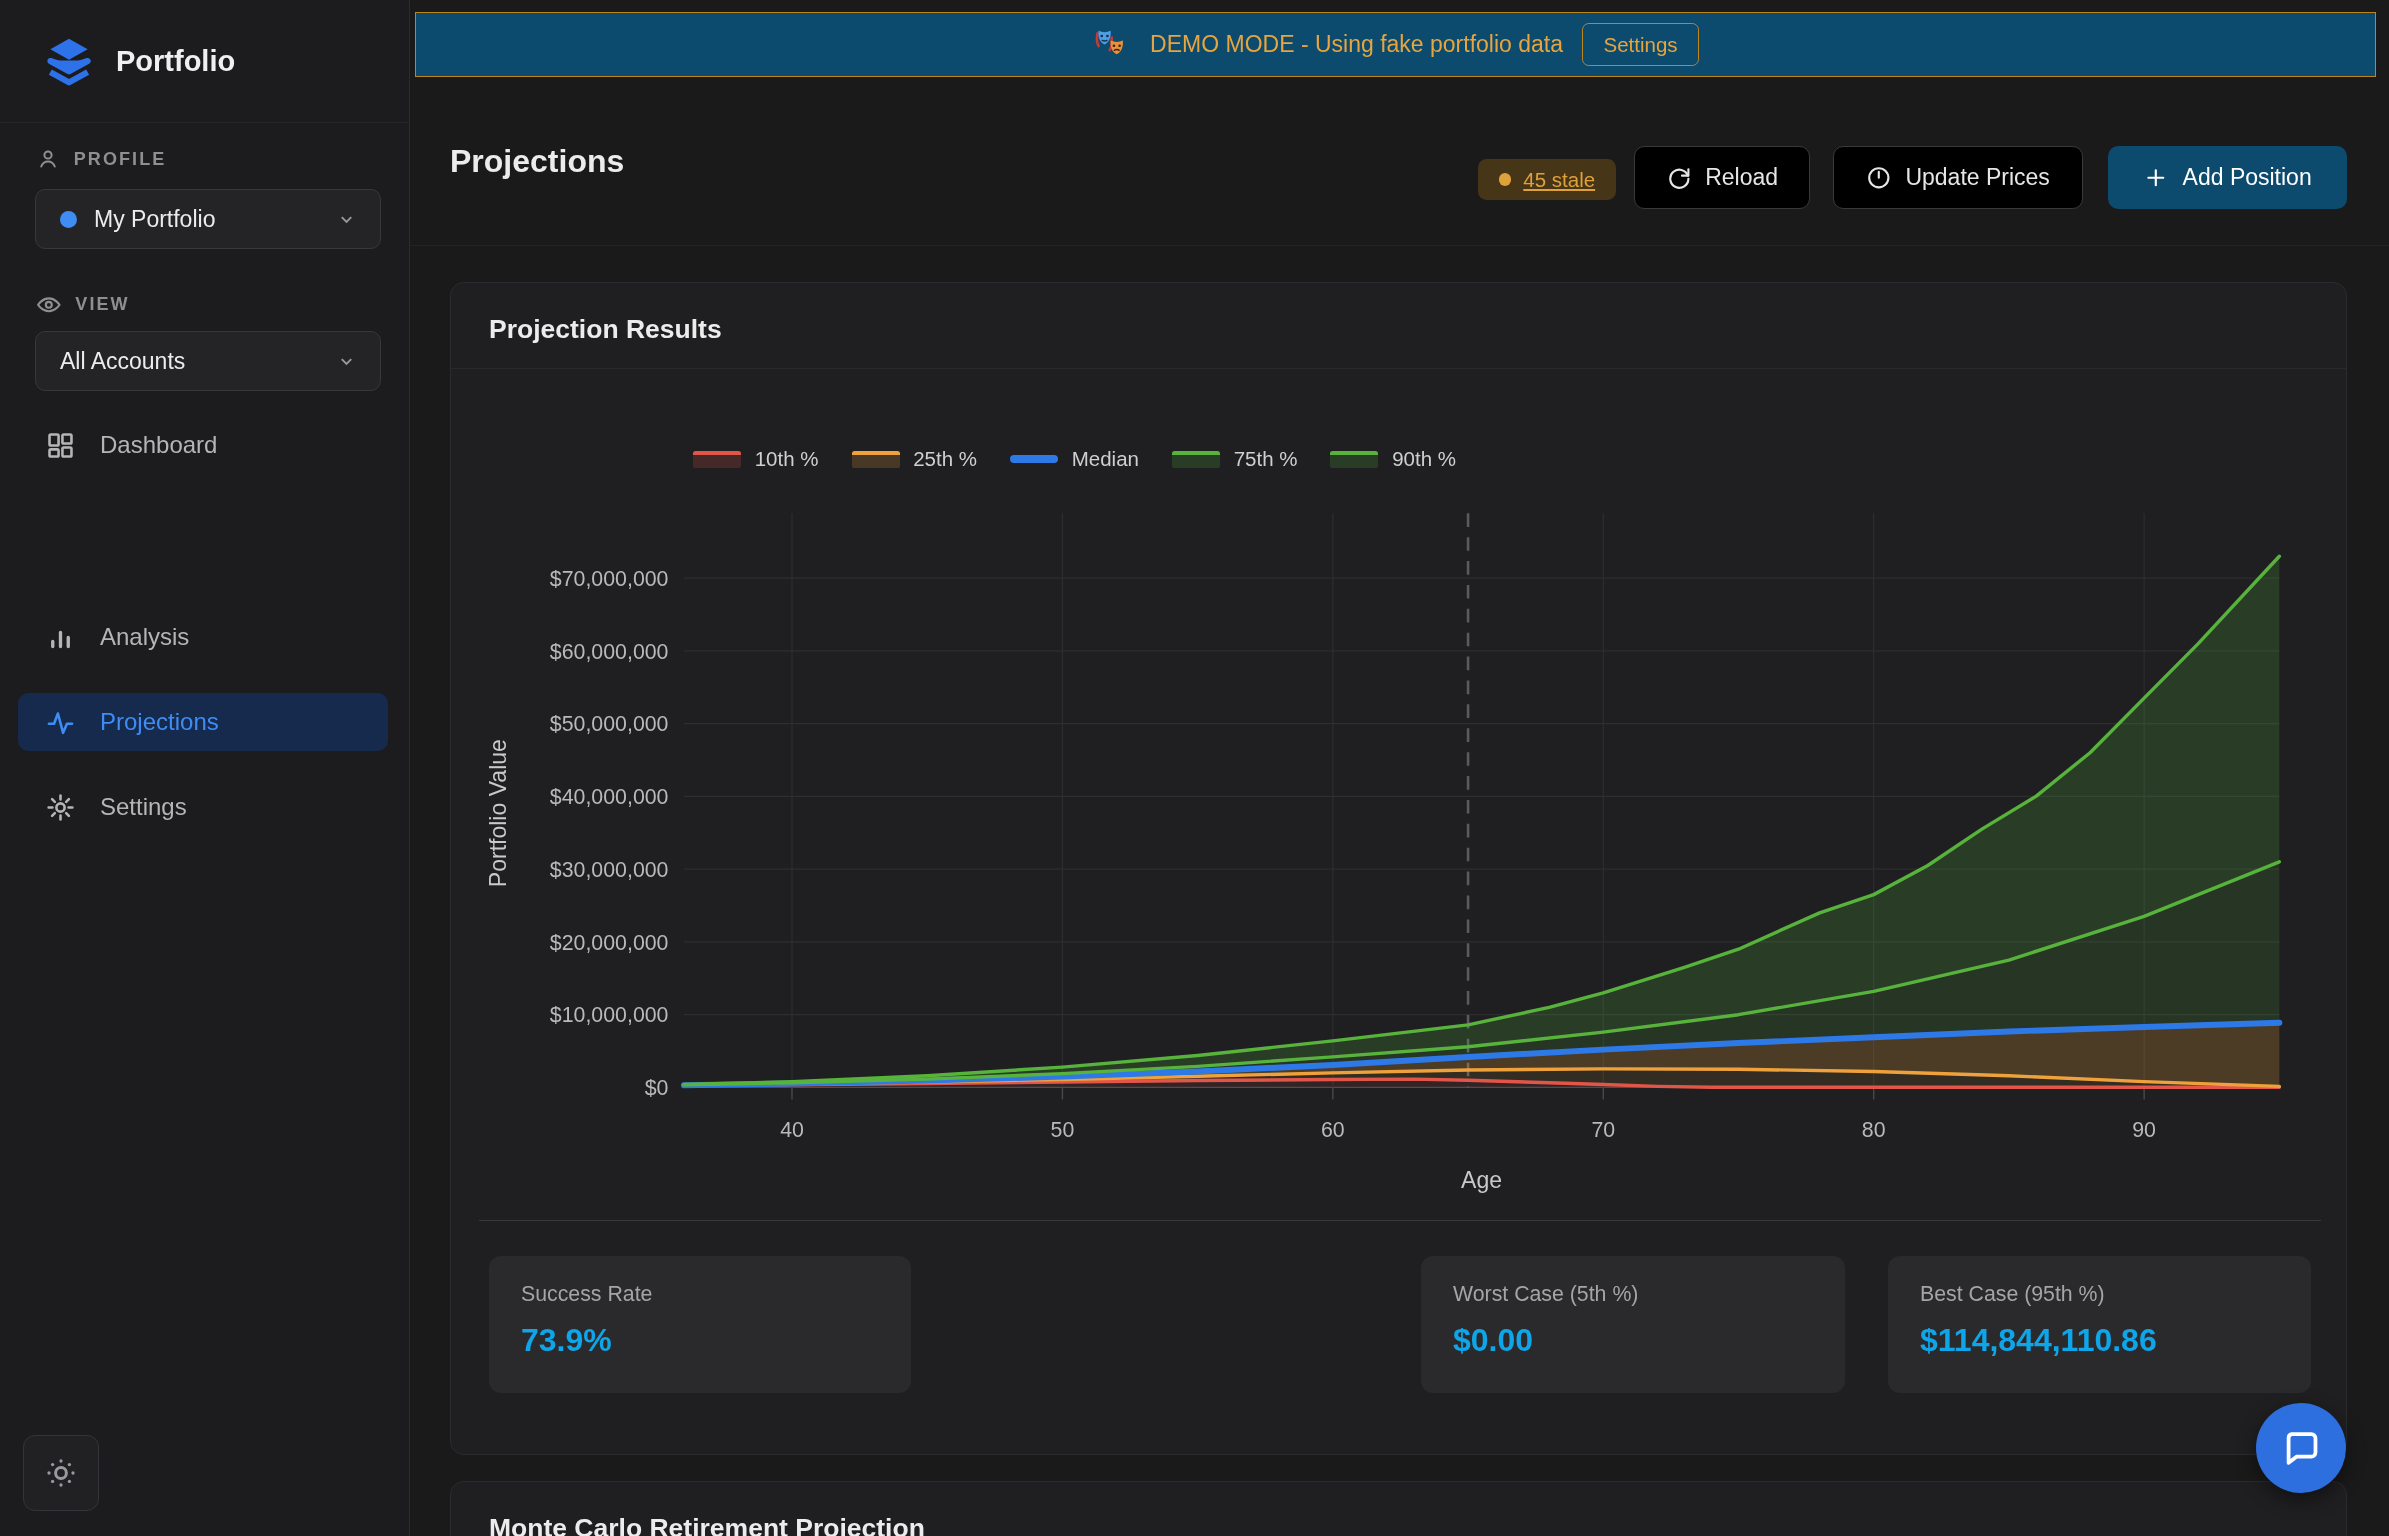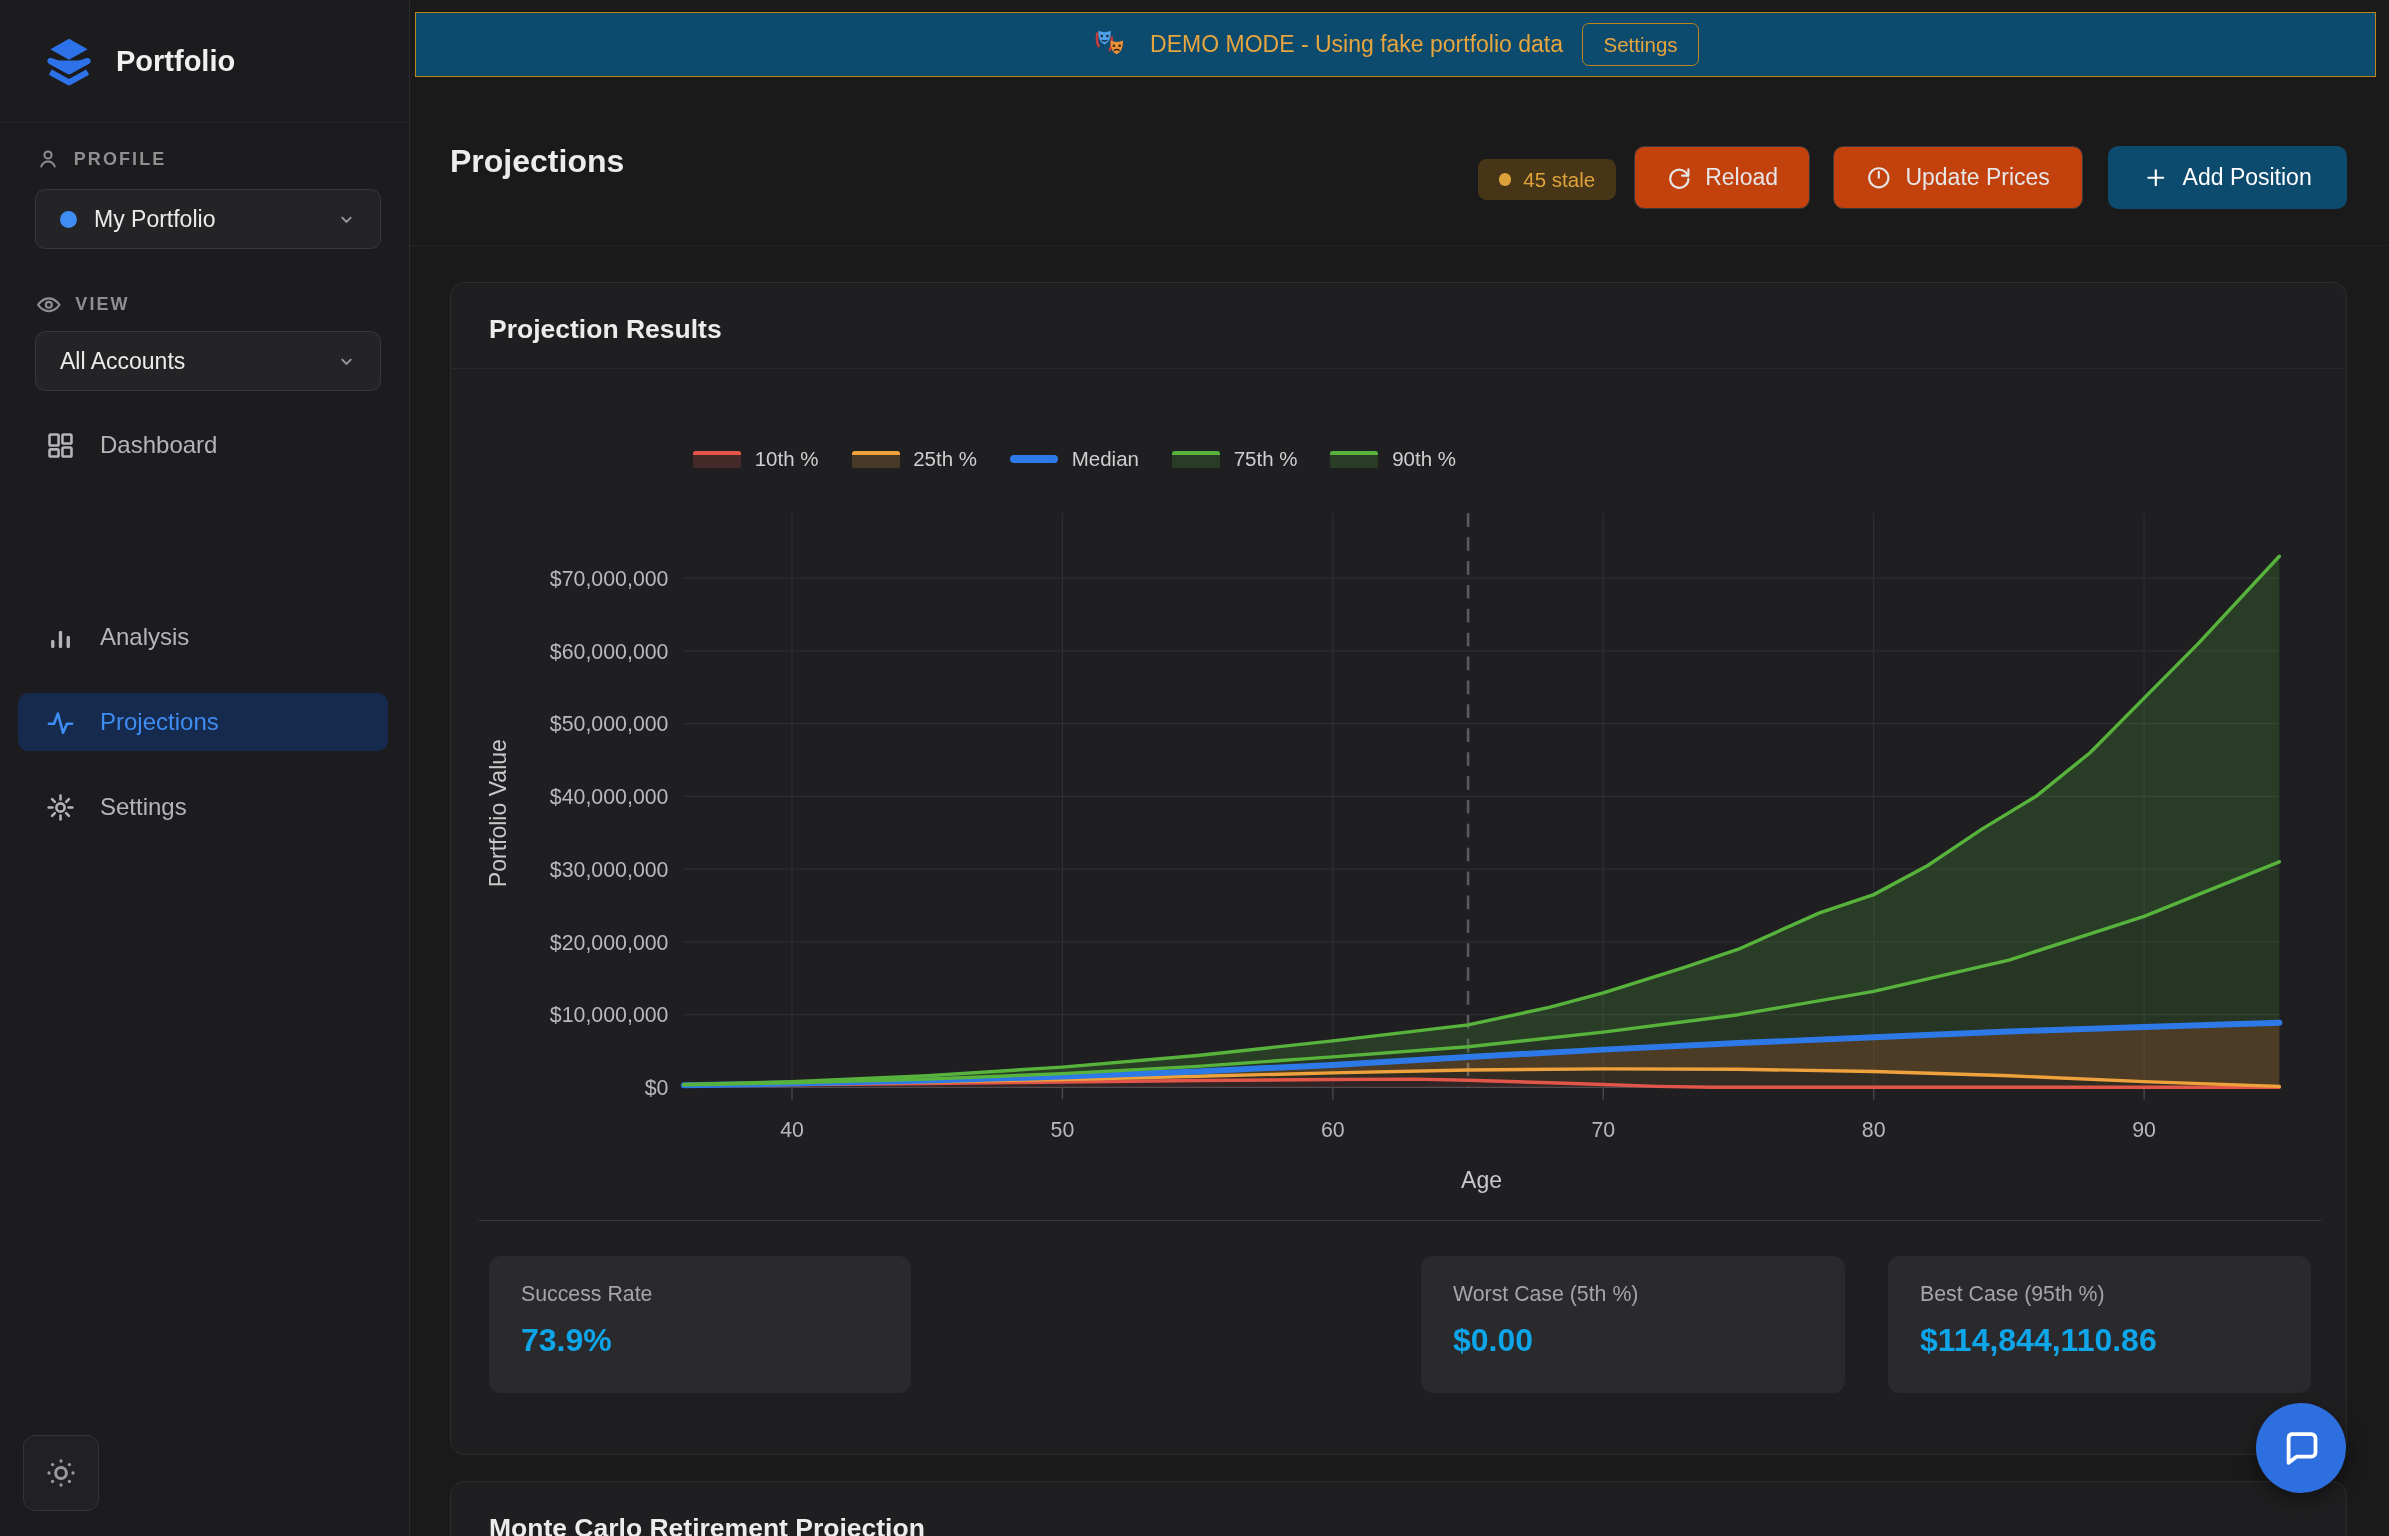--- a/index.html
+++ b/index.html
@@ -40,24 +40,24 @@
   #banner-settings { border:1.7px solid #bd851c; border-radius:6.8px; color:#e6a53e;
     font-size:20.5px; padding:8.5px 20.5px; background:transparent; cursor:pointer;
     font-family:inherit; }
 
   #page-title { position:absolute; left:40px; top:143px; font-size:32px;
     font-weight:bold; color:#ececec; }
   #header-divider { position:absolute; left:0; top:245px; width:1980px; height:0.9px; background:#242427; }
 
   #stale-badge { position:absolute; left:1068px; top:159px; height:41px;
     background:#463517; border-radius:8.5px; display:flex; align-items:center;
-    gap:12px; padding:0 20.5px; color:#dfa23b; font-size:20.5px; }
+    gap:12px; padding:0 20.5px; color:#dfa23b; font-size:20.5px;text-decoration:underline; }
   #stale-badge .stale-dot { width:12.8px; height:12.8px; border-radius:50%; background:#dfa23b; }
   .hdr-btn { position:absolute; top:146px; height:63px; border-radius:10.2px;
-    background:#c2410c; border:0.9px solid #3a3a3e; color:#e6e6e8; font-size:23px;
+    background:#000000; border:0.9px solid #3a3a3e; color:#e6e6e8; font-size:23px;
     display:flex; align-items:center; justify-content:center; gap:13.7px;
     cursor:pointer; font-family:inherit; }
   .hdr-btn svg { width:25.6px; height:25.6px; stroke:#e6e6e8; fill:none; stroke-width:2;
     stroke-linecap:round; stroke-linejoin:round; }
   #btn-reload { left:1224px; width:176px; }
   #btn-update { left:1423px; width:250px; }
   #btn-add { left:1698px; width:239px; background:#0c4a6e; border:none; color:#fff; }
   #btn-add svg { stroke:#fff; }
 
   .card { position:absolute; background:#1f1f21; border:0.9px solid #2c2c2f; border-radius:13.7px; }

